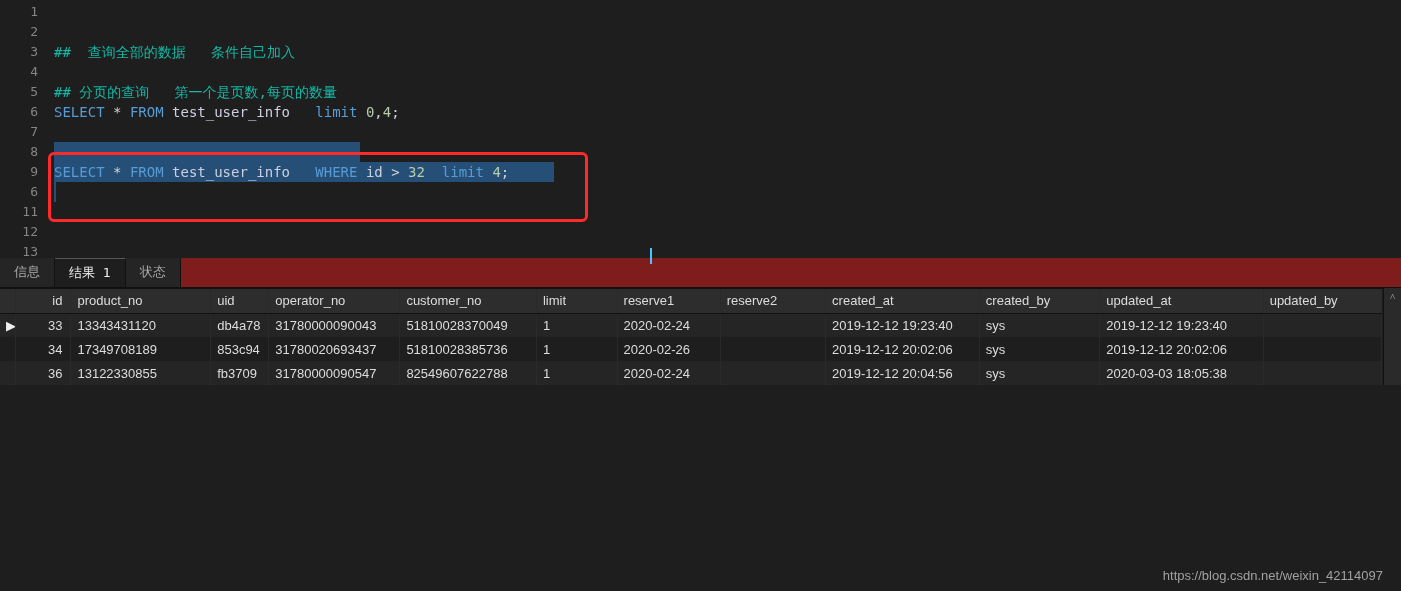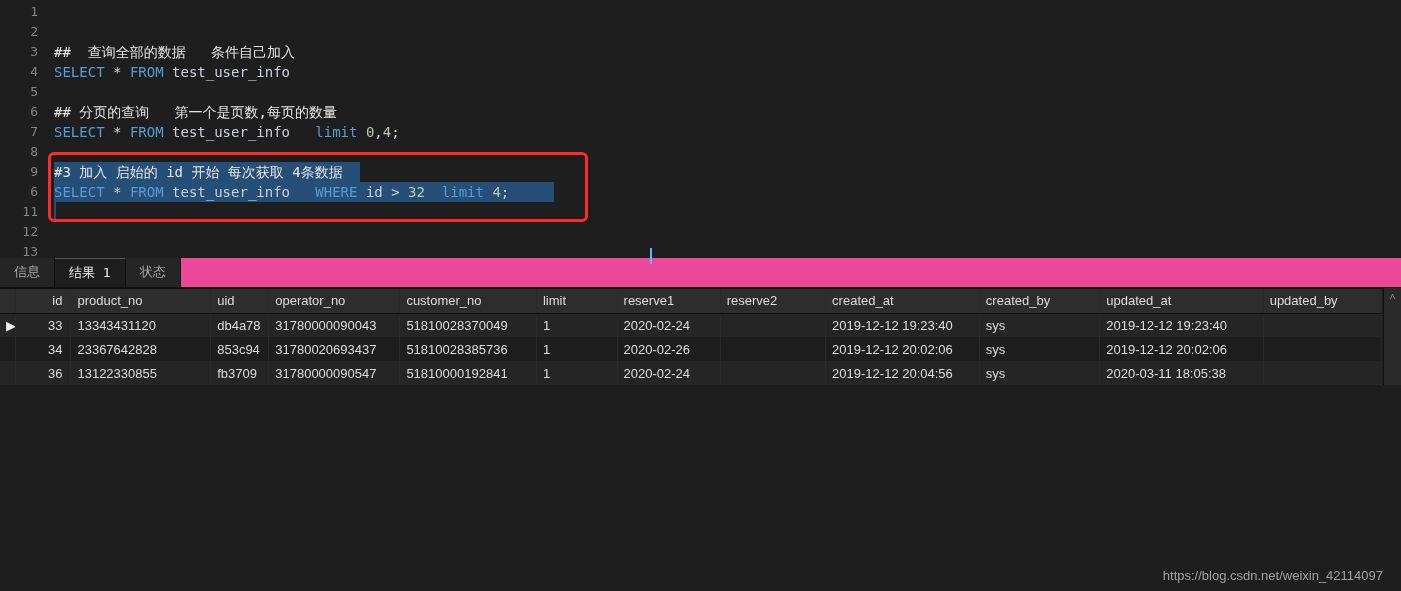--- a/index.html
+++ b/index.html
@@ -41,21 +41,21 @@
     height: 20px;
     line-height: 20px;
     white-space: pre;
     font-size: 14px;
     position: relative;
   }
   .c-kw  { color: #569cd6; }
   .c-op  { color: #d4d4d4; }
   .c-ident { color: #cdcfe0; }
   .c-num { color: #b5cea8; }
-  .c-comment { color: #e5e5e5; }
+  .c-comment { color: #14b8a6; }
 
   .sel-line {
     position: absolute;
     top: 0; left: 0; bottom: 0;
     background: #264f78;
     z-index: -1;
   }
   .redbox {
     position: absolute;
     border: 3px solid #ff2a2a;
@@ -69,21 +69,21 @@
     position: absolute;
     left: 650px;
     top: 248px;
     width: 2px;
     height: 16px;
     background: #4fc1ff;
   }
 
   .tabs {
     display: flex;
-    background: #ec4899;
+    background: #7f1d1d;
     border-bottom: 1px solid #111;
     height: 30px;
   }
   .tab {
     padding: 5px 14px;
     font-size: 13px;
     color: #aaa;
     border-right: 1px solid #111;
     background: #252526;
     cursor: pointer;
@@ -175,26 +175,25 @@
       <div>9</div>
       <div>6</div>
       <div>11</div>
       <div>12</div>
       <div>13</div>
     </div>
   <div class="code" id="code">
       <div class="code-line"></div>
       <div class="code-line"></div>
       <div class="code-line"><span class="c-comment">##  查询全部的数据   条件自己加入</span></div>
-      <div class="code-line"><span class="c-kw">SELECT</span><span class="c-op"> * </span><span class="c-kw">FROM</span><span class="c-ident"> test_user_info</span></div>
       <div class="code-line"></div>
       <div class="code-line"><span class="c-comment">## 分页的查询   第一个是页数,每页的数量</span></div>
       <div class="code-line"><span class="c-kw">SELECT</span><span class="c-op"> * </span><span class="c-kw">FROM</span><span class="c-ident"> test_user_info   </span><span class="c-kw">limit</span><span class="c-op"> </span><span class="c-num">0</span><span class="c-op">,</span><span class="c-num">4</span><span class="c-op">;</span></div>
       <div class="code-line"></div>
-      <div class="code-line"><div class="sel-line" style="width: 306px;"></div><span class="c-comment">#3 加入 启始的 id 开始 每次获取 4条数据</span></div>
+      <div class="code-line"><div class="sel-line" style="width: 306px;"></div></div>
       <div class="code-line"><div class="sel-line" style="width: 500px;"></div><span class="c-kw">SELECT</span><span class="c-op"> * </span><span class="c-kw">FROM</span><span class="c-ident"> test_user_info   </span><span class="c-kw">WHERE</span><span class="c-ident"> id </span><span class="c-op">&gt;</span><span class="c-op"> </span><span class="c-num">32</span><span class="c-op">  </span><span class="c-kw">limit</span><span class="c-op"> </span><span class="c-num">4</span><span class="c-op">;</span></div>
       <div class="code-line"><div class="sel-line" style="width: 2px;"></div></div>
       <div class="code-line"></div>
       <div class="code-line"></div>
     </div>
   <div class="redbox"></div>
   <div class="caret-mark"></div>
 </div>
 
 <div class="tabs" id="tabs">
@@ -235,45 +234,45 @@
             <td class="c-reserve1">2020-02-24</td>
             <td class="c-reserve2"></td>
             <td class="c-createdat">2019-12-12 19:23:40</td>
             <td class="c-createdby">sys</td>
             <td class="c-updatedat">2019-12-12 19:23:40</td>
             <td class="c-updatedby"></td>
           </tr>
           <tr>
             <td class="row-ptr"></td>
             <td class="id-col">34</td>
-            <td class="c-productno">23367642828</td>
+            <td class="c-productno">17349708189</td>
             <td class="c-uid">853c94</td>
             <td class="c-operator">31780020693437</td>
             <td class="c-customer">51810028385736</td>
             <td class="c-status">1</td>
             <td class="c-reserve1">2020-02-26</td>
             <td class="c-reserve2"></td>
             <td class="c-createdat">2019-12-12 20:02:06</td>
             <td class="c-createdby">sys</td>
             <td class="c-updatedat">2019-12-12 20:02:06</td>
             <td class="c-updatedby"></td>
           </tr>
           <tr>
             <td class="row-ptr"></td>
             <td class="id-col">36</td>
             <td class="c-productno">13122330855</td>
             <td class="c-uid">fb3709</td>
             <td class="c-operator">31780000090547</td>
-            <td class="c-customer">51810000192841</td>
+            <td class="c-customer">82549607622788</td>
             <td class="c-status">1</td>
             <td class="c-reserve1">2020-02-24</td>
             <td class="c-reserve2"></td>
             <td class="c-createdat">2019-12-12 20:04:56</td>
             <td class="c-createdby">sys</td>
-            <td class="c-updatedat">2020-03-11 18:05:38</td>
+            <td class="c-updatedat">2020-03-03 18:05:38</td>
             <td class="c-updatedby"></td>
           </tr>
         </tbody>
     </table>
   </div>
   <div class="vscroll">
     <div class="thumb-up">˄</div>
   </div>
 </div>
 

